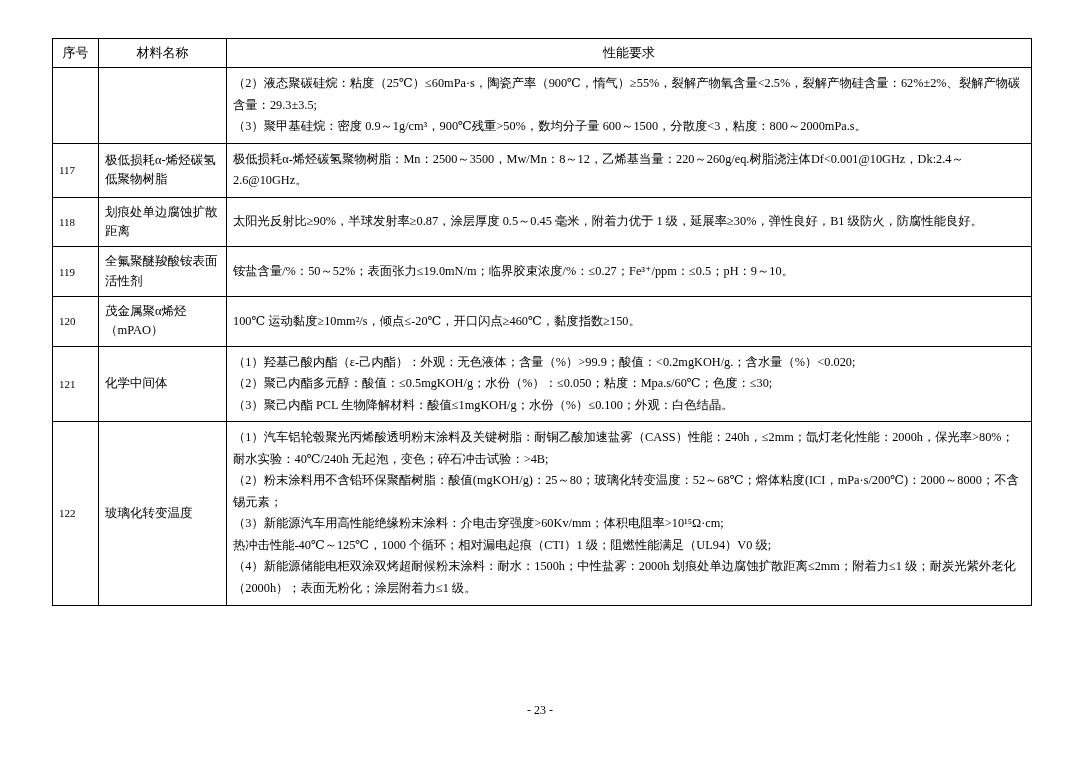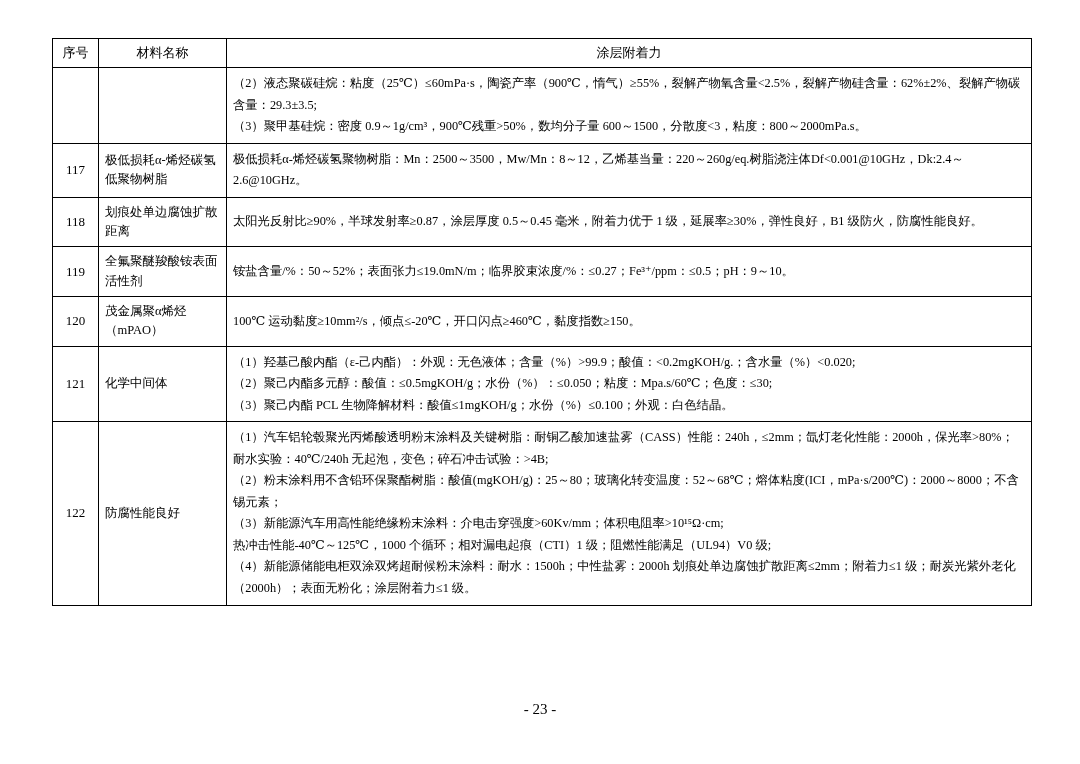--- a/index.html
+++ b/index.html
@@ -36,23 +36,22 @@
   .col-name { width: 128px; }
   .col-req { width: auto; }
 
   thead th {
     text-align: center;
     font-weight: normal;
     font-size: 13px;
     padding: 7px 4px;
   }
   td.cell-no {
-    text-align: center;
     vertical-align: middle;
-    font-size: 13px;
+    font-size: 11px;
   }
   td.cell-name {
     text-align: left;
     vertical-align: middle;
     font-size: 12.5px;
     line-height: 1.55;
     padding-left: 8px;
   }
   td.cell-req {
     text-align: left;
@@ -65,40 +64,40 @@
   }
   td.cell-req p {
     margin: 0;
   }
   .footer-page {
     position: absolute;
     left: 0;
     right: 0;
     bottom: 46px;
     text-align: center;
-    font-size: 15px;
+    font-size: 12px;
     font-family: "Liberation Serif", "DejaVu Serif", serif;
   }
 </style>
 </head>
 <body>
 
 <div class="page">
 
   <table class="doc-table">
     <colgroup>
       <col class="col-no">
       <col class="col-name">
       <col class="col-req">
     </colgroup>
     <thead>
       <tr>
         <th>序号</th>
         <th>材料名称</th>
-        <th>涂层附着力</th>
+        <th>性能要求</th>
       </tr>
     </thead>
     <tbody>
 
       <tr>
         <td class="cell-no"></td>
         <td class="cell-name"></td>
         <td class="cell-req">
           <p>（2）液态聚碳硅烷：粘度（25℃）≤60mPa·s，陶瓷产率（900℃，惰气）≥55%，裂解产物氧含量&lt;2.5%，裂解产物硅含量：62%±2%、裂解产物碳含量：29.3±3.5;</p>
           <p>（3）聚甲基硅烷：密度 0.9～1g/cm³，900℃残重&gt;50%，数均分子量 600～1500，分散度&lt;3，粘度：800～2000mPa.s。</p>
@@ -142,21 +141,21 @@
         <td class="cell-name">化学中间体</td>
         <td class="cell-req">
           <p>（1）羟基己酸内酯（ε-己内酯）：外观：无色液体；含量（%）&gt;99.9；酸值：&lt;0.2mgKOH/g.；含水量（%）&lt;0.020;</p>
           <p>（2）聚己内酯多元醇：酸值：≤0.5mgKOH/g；水份（%）：≤0.050；粘度：Mpa.s/60℃；色度：≤30;</p>
           <p>（3）聚己内酯 PCL 生物降解材料：酸值≤1mgKOH/g；水份（%）≤0.100；外观：白色结晶。</p>
         </td>
       </tr>
 
       <tr>
         <td class="cell-no">122</td>
-        <td class="cell-name">防腐性能良好</td>
+        <td class="cell-name">玻璃化转变温度</td>
         <td class="cell-req">
           <p>（1）汽车铝轮毂聚光丙烯酸透明粉末涂料及关键树脂：耐铜乙酸加速盐雾（CASS）性能：240h，≤2mm；氙灯老化性能：2000h，保光率&gt;80%；耐水实验：40℃/240h 无起泡，变色；碎石冲击试验：&gt;4B;</p>
           <p>（2）粉末涂料用不含铅环保聚酯树脂：酸值(mgKOH/g)：25～80；玻璃化转变温度：52～68℃；熔体粘度(ICI，mPa·s/200℃)：2000～8000；不含锡元素；</p>
           <p>（3）新能源汽车用高性能绝缘粉末涂料：介电击穿强度&gt;60Kv/mm；体积电阻率&gt;10¹⁵Ω·cm;</p>
           <p>热冲击性能-40℃～125℃，1000 个循环；相对漏电起痕（CTI）1 级；阻燃性能满足（UL94）V0 级;</p>
           <p>（4）新能源储能电柜双涂双烤超耐候粉末涂料：耐水：1500h；中性盐雾：2000h 划痕处单边腐蚀扩散距离≤2mm；附着力≤1 级；耐炭光紫外老化（2000h）；表面无粉化；涂层附着力≤1 级。</p>
         </td>
       </tr>
 
     </tbody>

